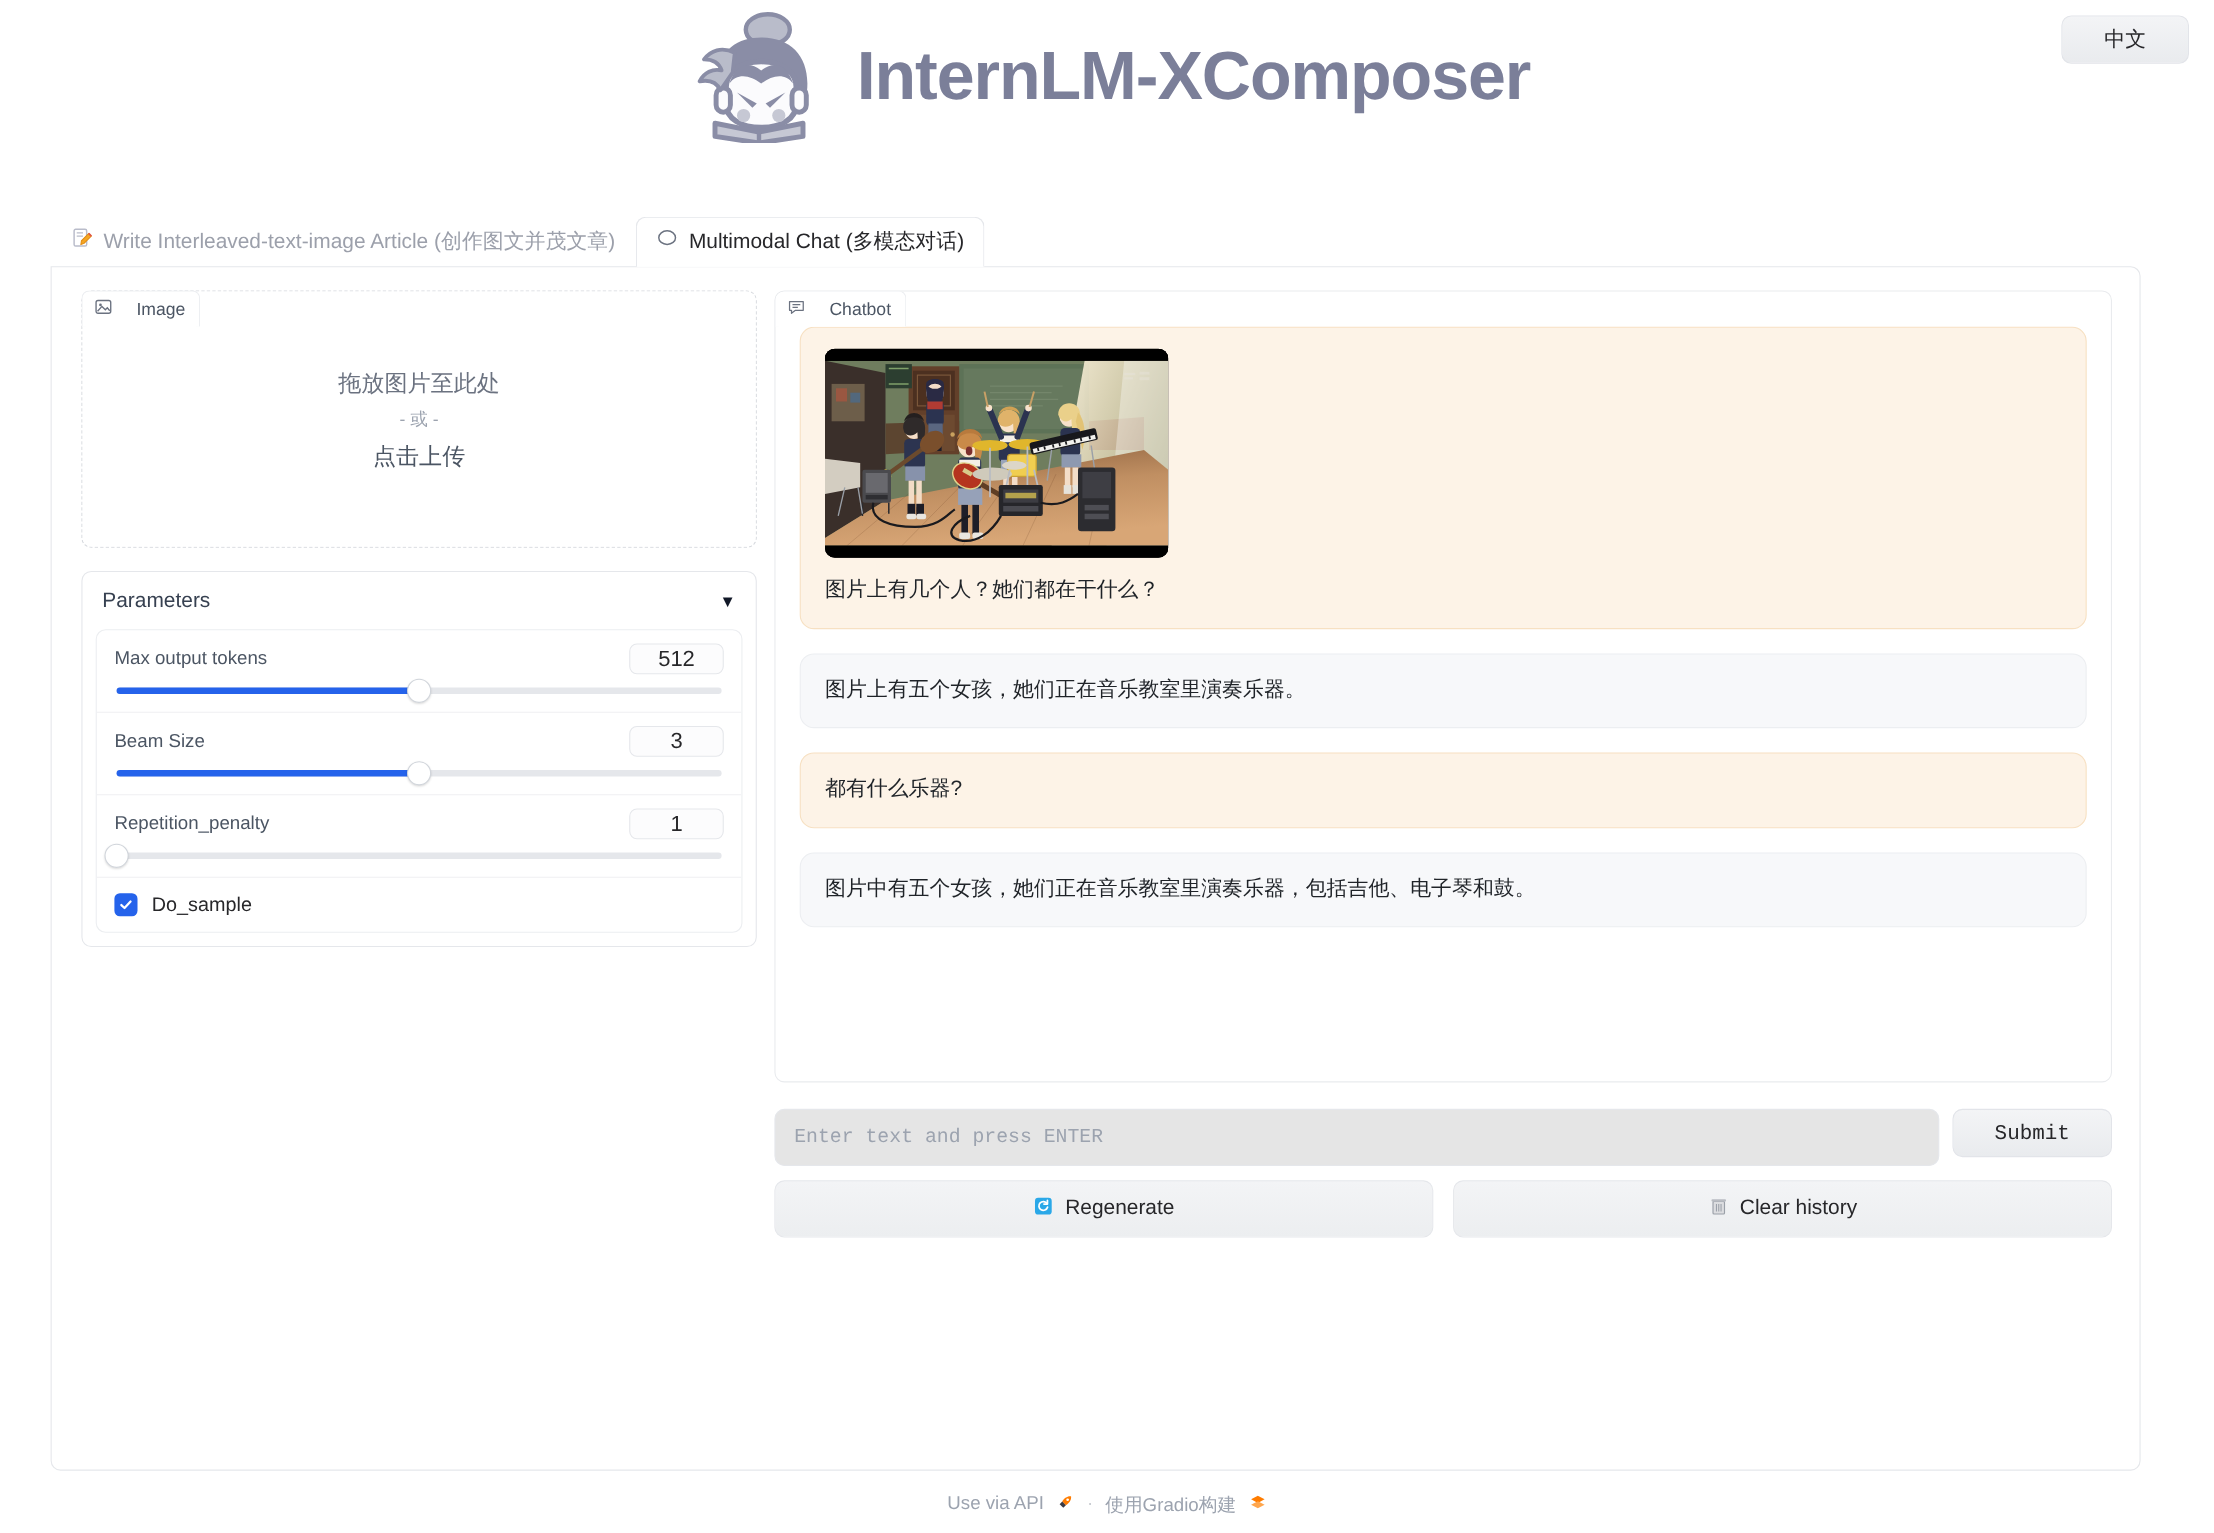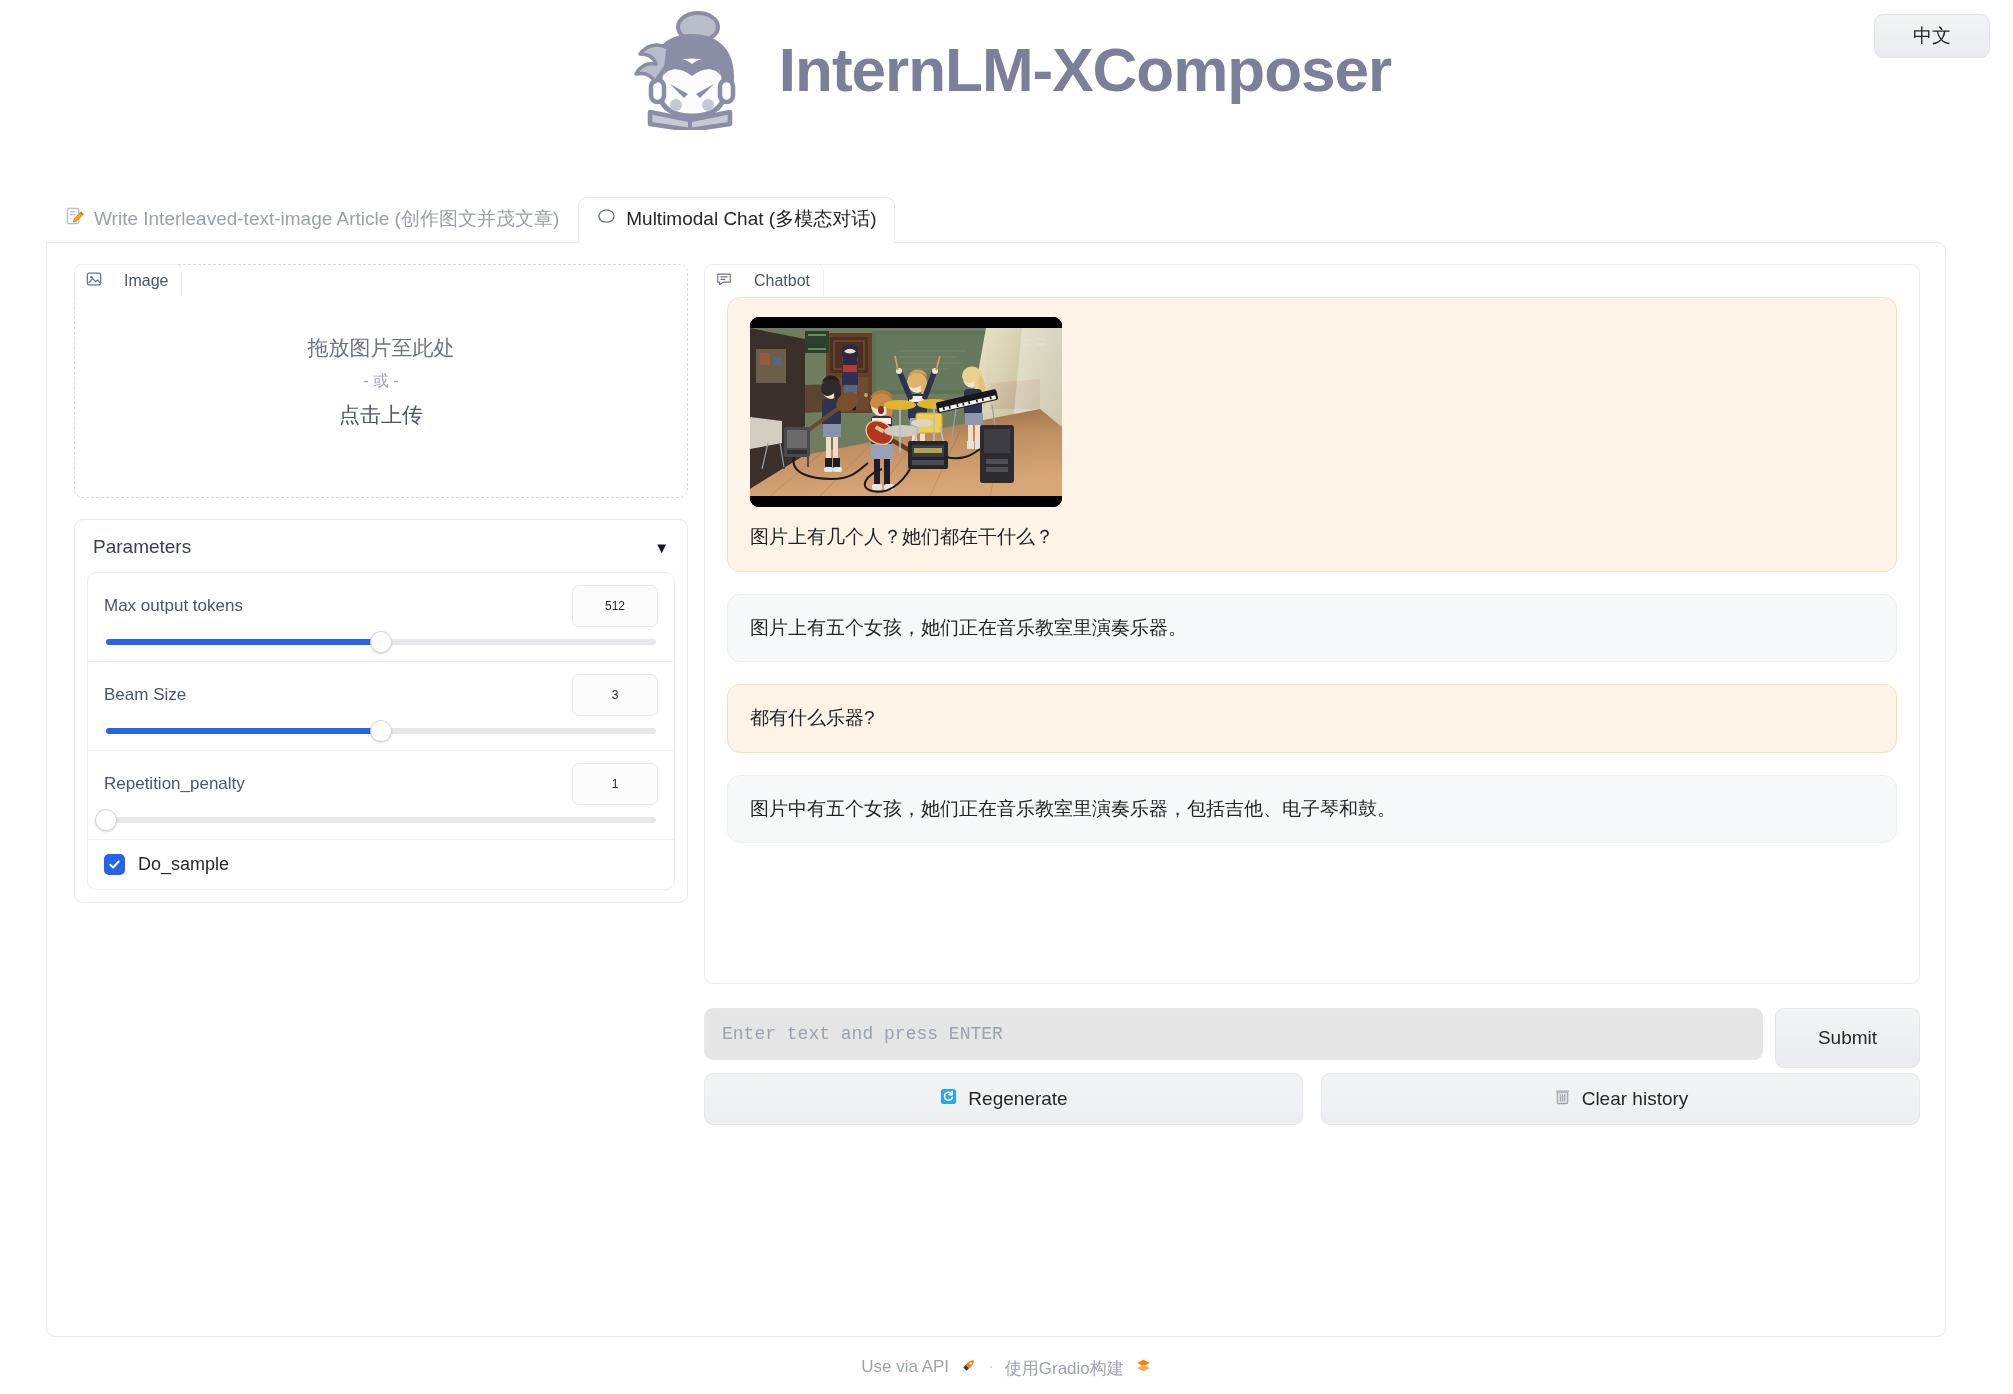--- a/index.html
+++ b/index.html
@@ -116,25 +116,25 @@
     overflow: hidden;
   }
   .slider-row { padding: 12px 16px 16px 16px; border-bottom: 1px solid #f0f1f3; }
   .slider-row:last-of-type { }
   .slider-top {
     display: flex; align-items: center; justify-content: space-between;
     margin-bottom: 12px;
   }
   .slider-label { font-size: 17px; color: #4b5563; }
   .num-box {
-    width: 86px; height: 42px;
+    width: 86px; height: 28px;
     border: 1px solid #e5e7eb; border-radius: 7px;
     background: #fcfcfd;
     display: flex; align-items: center; justify-content: center;
-    font-size: 12px; color: #27272a;
+    font-size: 20px; color: #27272a;
   }
   .track {
     position: relative; height: 6px; border-radius: 4px;
     background: #e5e7eb; margin: 0 2px;
   }
   .fill { position: absolute; left: 0; top: 0; height: 6px; border-radius: 4px; background: #2563eb; }
   .knob {
     position: absolute; top: -8px; width: 22px; height: 22px;
     border-radius: 50%; background: #fff; border: 1px solid #d1d5db;
     box-shadow: 0 1px 2px rgba(0,0,0,.14);
@@ -195,26 +195,26 @@
     flex: 1; height: 52px;
     border: 1px solid #e5e7eb; border-radius: 9px;
     background: #e5e5e5;
     padding: 0 17px;
     font-size: 18px; color: #111827;
     font-family: Liberation Mono, monospace;
     outline: none;
   }
   .text-input::placeholder { color: #9ca3af; }
   .submit-btn {
-    width: 145px; height: 60px;
+    width: 145px; height: 44px;
     background: linear-gradient(to bottom, #f3f4f6, #e9ebee);
     border: 1px solid #e2e4e9; border-radius: 9px;
     font-size: 19px; color: #27272a; font-weight: 500;
     cursor: pointer;
-    font-family: Liberation Sans, sans-serif;
+    font-family: Liberation Mono, monospace;
   }
   .action-row {
     position: absolute; left: 657px; top: 830px;
     width: 1216px; display: flex; gap: 18px;
   }
   .action-btn {
     flex: 1; height: 52px;
     background: linear-gradient(to bottom, #f3f4f6, #eceef0);
     border: 1px solid #e5e7eb; border-radius: 9px;
     display: flex; align-items: center; justify-content: center; gap: 10px;

